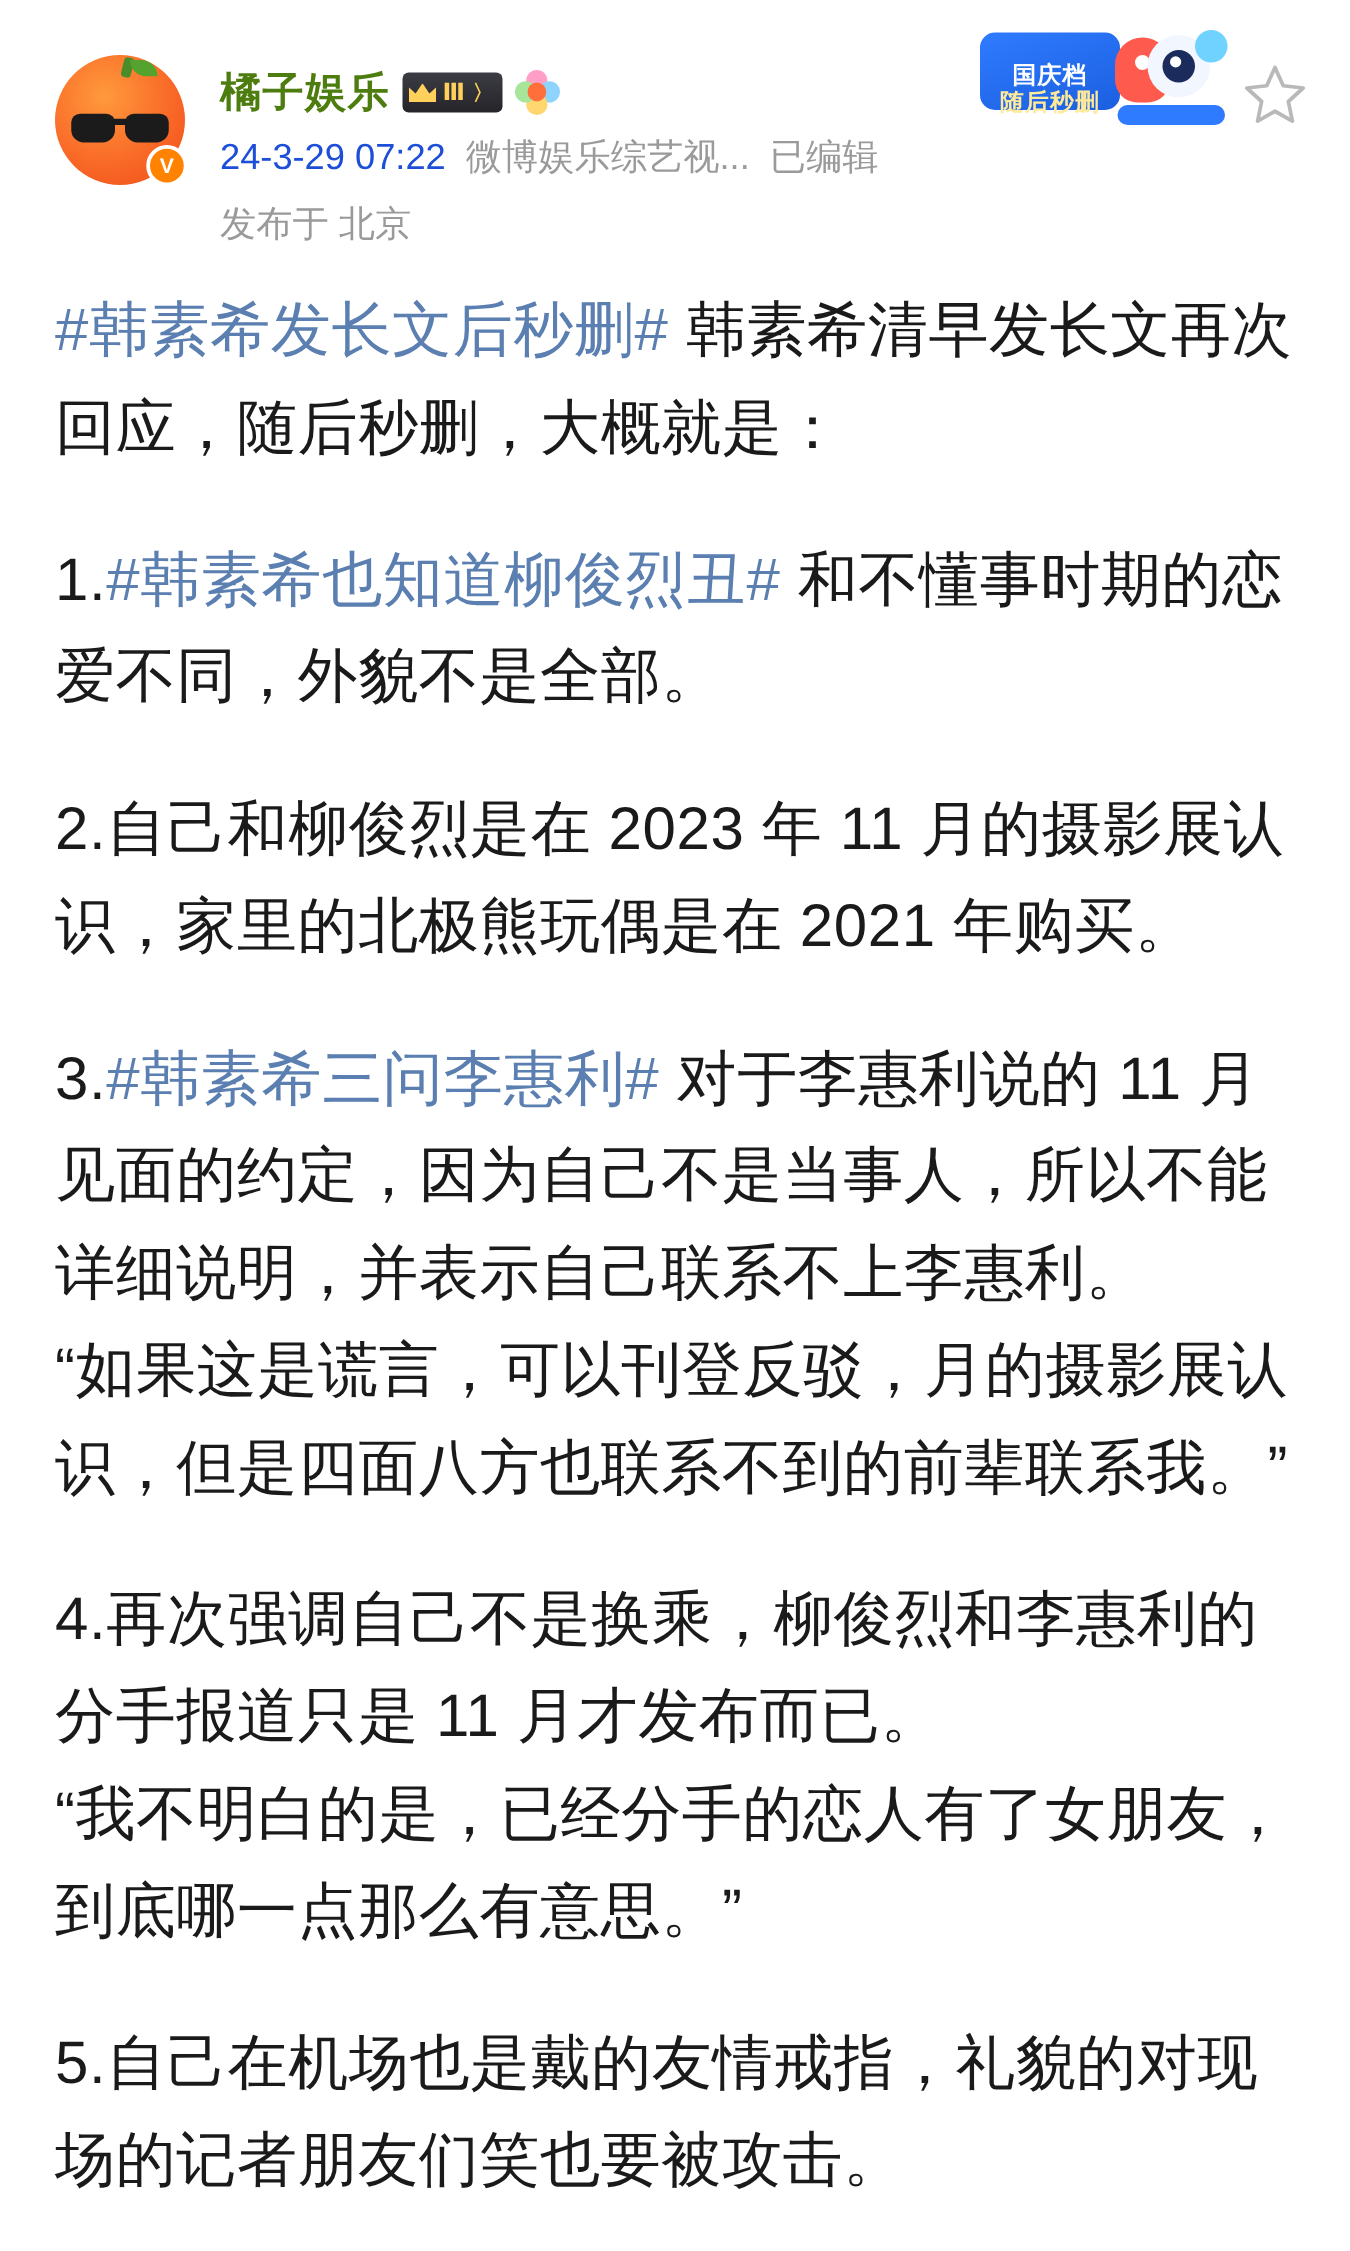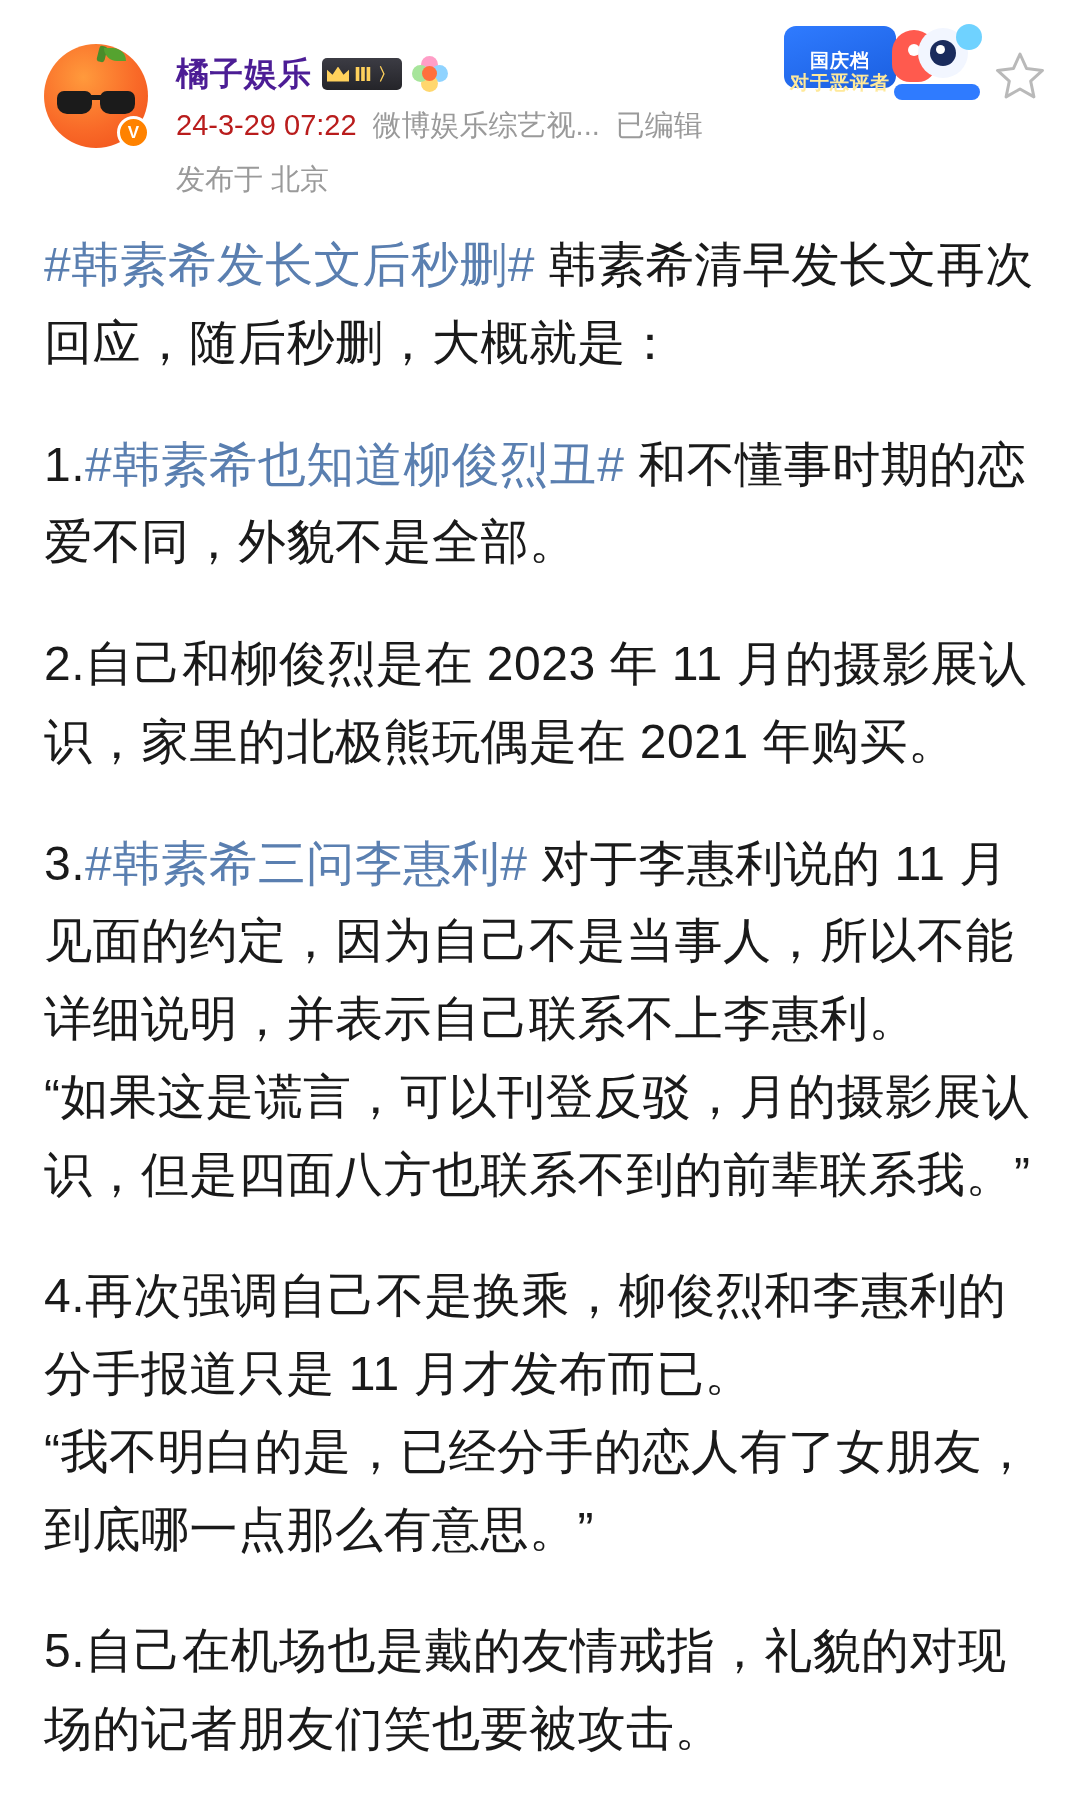--- a/index.html
+++ b/index.html
@@ -104,21 +104,21 @@
     flex: 1 1 auto;
     min-width: 0;
   }
   .name-row {
     display: flex;
     align-items: center;
     gap: 10px;
     height: 44px;
   }
   .username {
-    color: #4c1d95;
+    color: #4d7c0f;
     font-size: 33px;
     font-weight: 600;
     letter-spacing: 1px;
     white-space: nowrap;
   }
   .badge-vip {
     display: inline-flex;
     align-items: center;
     height: 32px;
     padding: 0 7px 0 5px;
@@ -173,21 +173,21 @@
 
   .meta-row {
     margin-top: 10px;
     font-size: 29px;
     color: #9a9a9a;
     display: flex;
     align-items: baseline;
     gap: 16px;
     white-space: nowrap;
   }
-  .meta-row .time { color: #b91c1c; }
+  .meta-row .time { color: #1d4ed8; }
   .meta-row .source {
     color: #9a9a9a;
     max-width: 300px;
     overflow: hidden;
     text-overflow: ellipsis;
   }
   .meta-row .edited { color: #9a9a9a; }
   .loc-row {
     margin-top: 14px;
     font-size: 29px;
@@ -332,21 +332,21 @@
         <span class="source">微博娱乐综艺视...</span>
         <span class="edited">已编辑</span>
       </div>
 
       <div class="loc-row">发布于 北京</div>
     </div>
 
     <div class="promo">
       <div class="promo-card">
         <div>国庆档</div>
-        <div class="l2">对于恶评者</div>
+        <div class="l2">随后秒删</div>
       </div>
       <div class="promo-figs">
         <span class="fig base"></span>
         <span class="fig red"></span>
         <span class="fig redeye"></span>
         <span class="fig white"></span>
         <span class="fig whiteeye"></span>
         <span class="fig whiteeye2"></span>
         <span class="fig blue"></span>
       </div>

